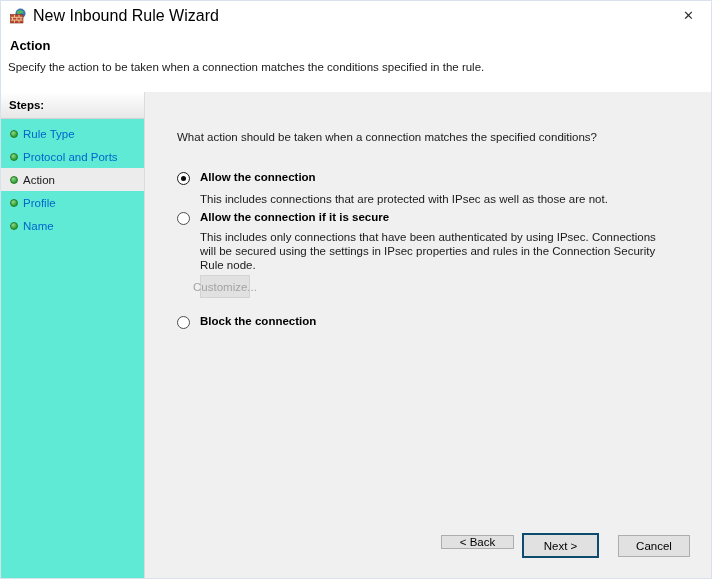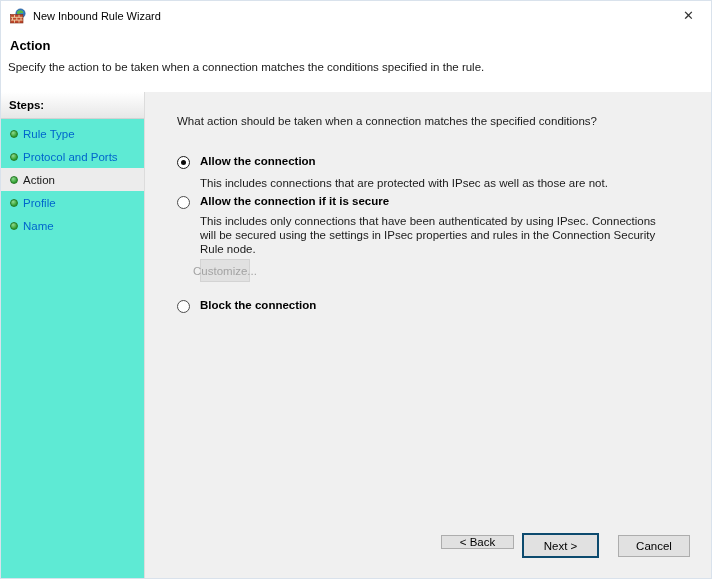--- a/index.html
+++ b/index.html
@@ -17,21 +17,21 @@
     background: #ffffff;
   }
 
   
   .titlebar {
     position: absolute; top: 0; left: 0; right: 0; height: 30px;
     background: #ffffff;
     display: flex; align-items: center;
   }
   .app-icon { width: 16px; height: 16px; margin-left: 9px; display: inline-block; }
-  .win-title { margin-left: 7px; font-size: 11px; color: #000000; }
+  .win-title { margin-left: 7px; font-size: 16px; color: #000000; }
   .close-btn {
     position: absolute; right: 0; top: 0; width: 45px; height: 29px;
     display: flex; align-items: center; justify-content: center;
     font-size: 13px; color: #333333; cursor: default;
   }
 
   
   .header {
     position: absolute; top: 30px; left: 0; right: 0; height: 61px;
     background: #ffffff;
@@ -59,21 +59,21 @@
   }
   .step-item.active { background: #ececec; color: #1a1a1a; }
   .bullet {
     width: 8px; height: 8px; border-radius: 50%; margin-right: 5px; flex: none;
     background: radial-gradient(circle at 35% 30%, #8fd98f, #2e9e2e 70%);
     border: 1px solid #267a26;
   }
 
   .main {
     flex: 1; background: #f0f0f0; position: relative;
-    padding: 23px 24px 0 32px;
+    padding: 39px 24px 0 32px;
   }
   .question { margin-bottom: 28px; }
 
   .option { position: relative; padding-left: 23px; }
   .option .radio {
     position: absolute; left: 0; top: 1px;
     width: 13px; height: 13px; border-radius: 50%;
     background: #ffffff; border: 1px solid #4d4d4d;
   }
   .option .radio.checked { border-color: #1a1a1a; }

